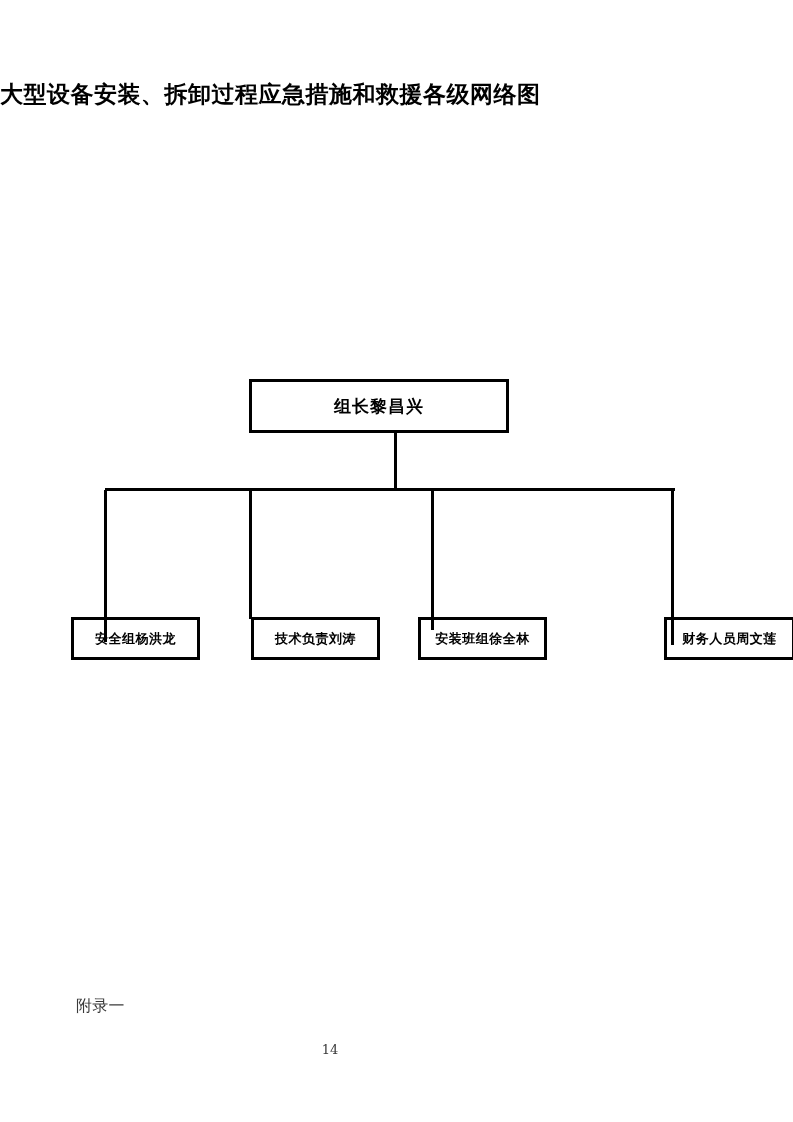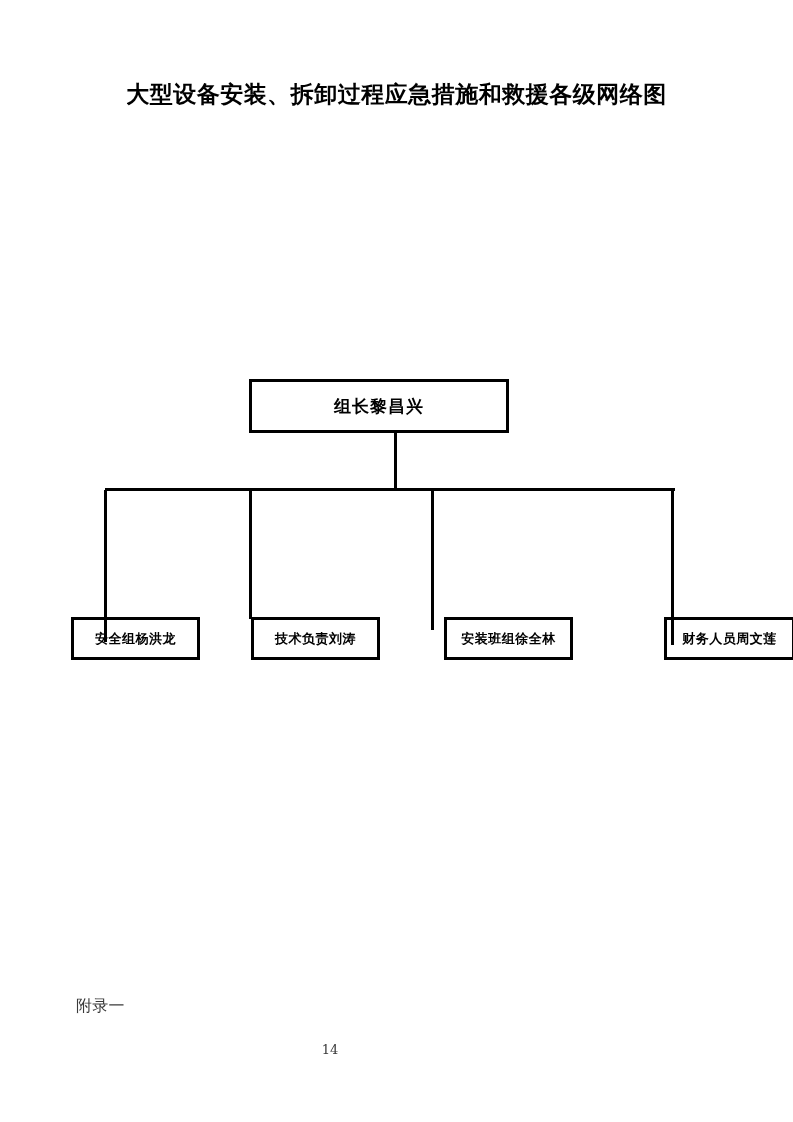--- a/index.html
+++ b/index.html
@@ -17,21 +17,21 @@
     background: #ffffff;
     overflow: hidden;
   }
 
   
   .doc-title {
     position: absolute;
     left: 0;
     top: 78px;
     width: 793px;
-    text-align: center;
+    text-align: left;
     font-family: "DejaVu Sans", "Liberation Sans", sans-serif;
     font-size: 23px;
     font-weight: bold;
     letter-spacing: 0.5px;
     color: #000000;
     line-height: 32px;
     white-space: nowrap;
   }
 
   
@@ -70,21 +70,21 @@
 
   .node-leaf {
     top: 617px;
     height: 43px;
     font-size: 13px;
     border-width: 3px;
     letter-spacing: 0.5px;
   }
   .leaf-1 { left: 71px;  width: 129px; }
   .leaf-2 { left: 227px; width: 129px; margin-left: 24px; }
-  .leaf-3 { left: 418px; width: 129px; margin-left: 26px; }
+  .leaf-3 { left: 418px; width: 129px; }
   .leaf-4 { left: 632px; width: 131px; margin-left: 32px; }
 
   
   .conn {
     position: absolute;
     background: #000000;
   }
   .conn-v { width: 3px; }
   .conn-h { height: 3px; }
 

